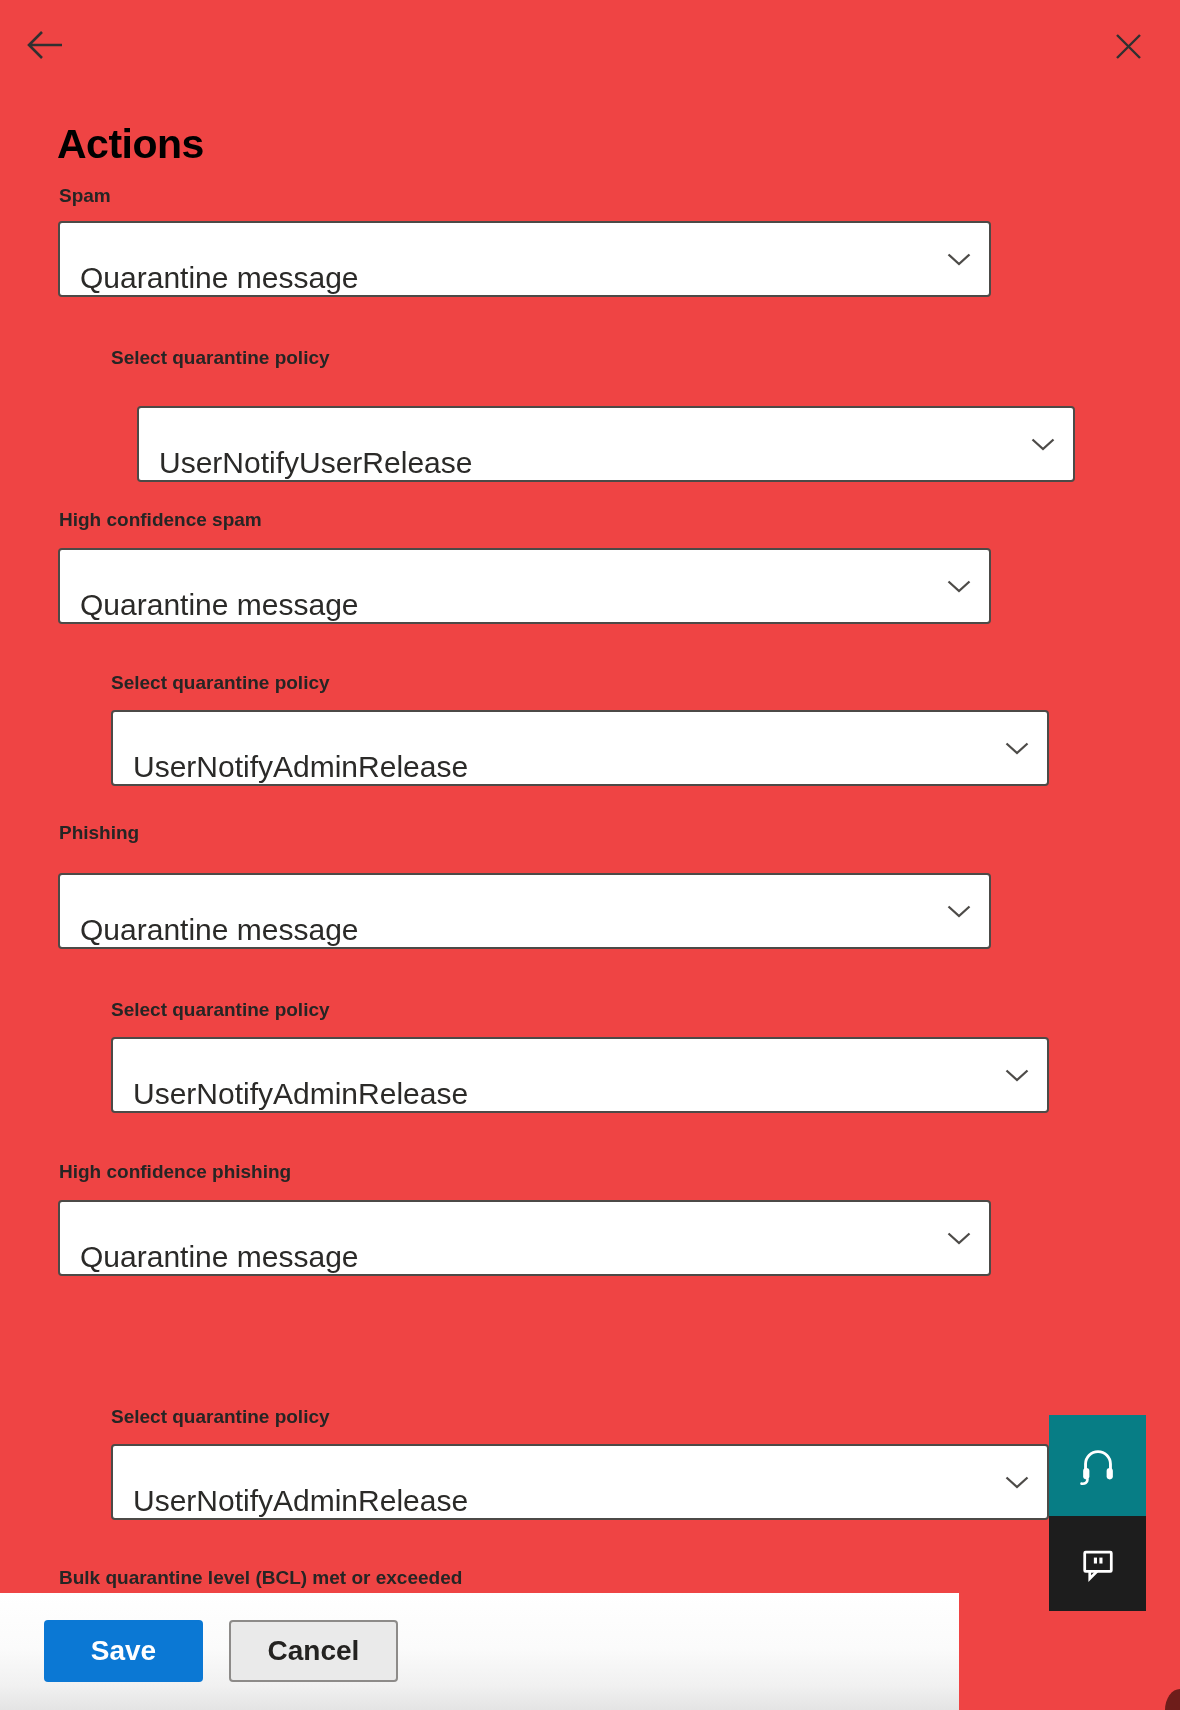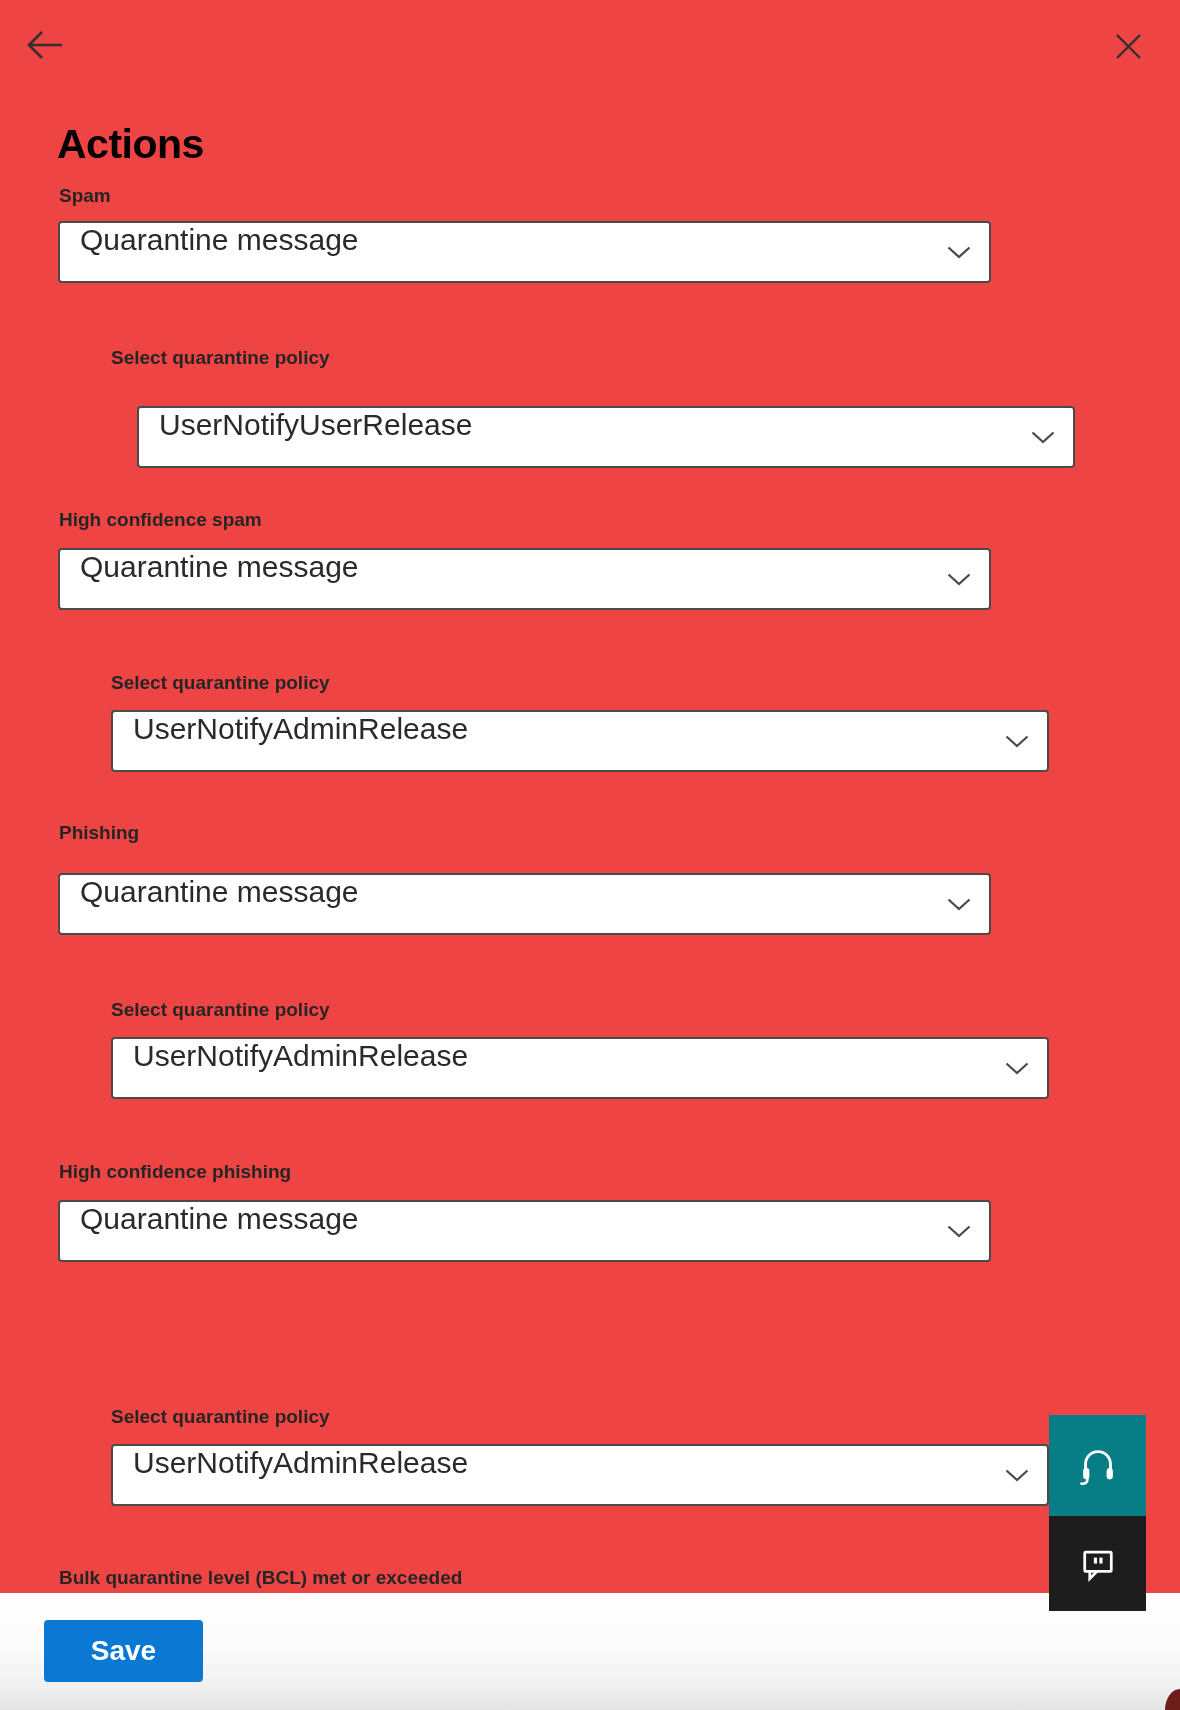--- a/index.html
+++ b/index.html
@@ -21,39 +21,40 @@
   .lbl{position:absolute;left:59px;font-size:19px;font-weight:600;color:#262524;line-height:34px;white-space:nowrap;}
   .lbl.ind{left:111px;}
   .lbl-s0{top:179px;} .lbl-p0{top:341px;}
   .lbl-s1{top:503px;} .lbl-p1{top:666px;}
   .lbl-s2{top:808px;margin-top:8px;} .lbl-p2{top:993px;}
   .lbl-s3{top:1155px;} .lbl-p3{top:1400px;}
   .lbl-bcl{top:1561px;z-index:1;}
 
   
   .combo{
-    position:absolute;left:58px;width:933px;height:62px;background:#fff;
+    position:absolute;left:58px;width:933px;height:76px;background:#fff;
     border:2px solid #4c4a47;border-radius:4px;box-sizing:border-box;
-    display:flex;align-items:flex-start;padding:0 56px 0 20px;
+    display:flex;align-items:flex-end;padding:0 56px 0 20px;
   }
   .combo.ind{left:111px;width:938px;}
   .combo .val{font-size:30px;color:#2b2a28;white-space:nowrap;overflow:hidden;}
   .combo .chev{position:absolute;right:18px;top:50%;margin-top:-6px;}
   .dd-s0{top:221px;} .dd-p0{top:406px;margin-left:26px;}
   .dd-s1{top:548px;} .dd-p1{top:710px;}
   .dd-s2{top:873px;} .dd-p2{top:1037px;}
   .dd-s3{top:1200px;} .dd-p3{top:1444px;}
 
   
   .note{position:absolute;left:57px;top:1308px;width:1000px;font-size:26px;line-height:36px;color:#32302e;}
 
   
   .footer{
-    position:absolute;left:0;top:1593px;width:1180px;height:117px;z-index:5;
+    position:absolute;left:0;top:1593px;width:935px;height:117px;z-index:5;
     background:linear-gradient(180deg,#ffffff 0px,#fbfbfb 55px,#f1f1f1 92px,#e4e4e4 117px);
+    padding-left:24px;
   }
   .btn{position:absolute;top:27px;height:62px;border-radius:4px;font-size:28px;font-weight:600;box-sizing:border-box;}
   .btn-save{left:44px;width:159px;background:#0b78d4;border:none;color:#ffffff;}
   .btn-cancel{left:229px;width:169px;background:#eaeaea;border:2px solid #8d8b89;color:#242321;}
 
   
   .float-btn{position:absolute;left:1049px;width:97px;border:none;display:flex;align-items:center;justify-content:center;z-index:6;padding:0;}
   .help-btn{top:1415px;height:101px;background:#077d85;}
   .feedback-btn{top:1516px;height:95px;background:#1d1d1d;}
 
@@ -138,20 +139,21 @@
     <span class="val">UserNotifyAdminRelease</span>
     <svg class="chev" width="24" height="13" viewBox="0 0 24 13" fill="none">
       <path d="M1.5 1.5 L12 11 L22.5 1.5" stroke="#4d4b48" stroke-width="2.3" fill="none"></path>
     </svg>
   </div>
 
   <div class="lbl lbl-bcl">Bulk quarantine level (BCL) met or exceeded</div>
 
   <div class="footer">
     <button class="btn btn-save">Save</button>
+    <button class="btn btn-cancel">Cancel</button>
   </div>
 
   <button class="float-btn help-btn">
     <svg width="46" height="46" viewBox="0 0 48 48" fill="none">
       <path d="M11 28 v-6 c0-7.2 5.8-13 13-13 s13 5.8 13 13 v6" stroke="#ffffff" stroke-width="3" fill="none"></path>
       <rect x="8.5" y="26" width="6.5" height="12" rx="3.2" fill="#ffffff"></rect>
       <rect x="33" y="26" width="6.5" height="12" rx="3.2" fill="#ffffff"></rect>
       <path d="M13 38 c0 3.2 -2.6 4.9 -6.2 4.4" stroke="#ffffff" stroke-width="2.8" fill="none" stroke-linecap="round"></path>
     </svg>
   </button>

